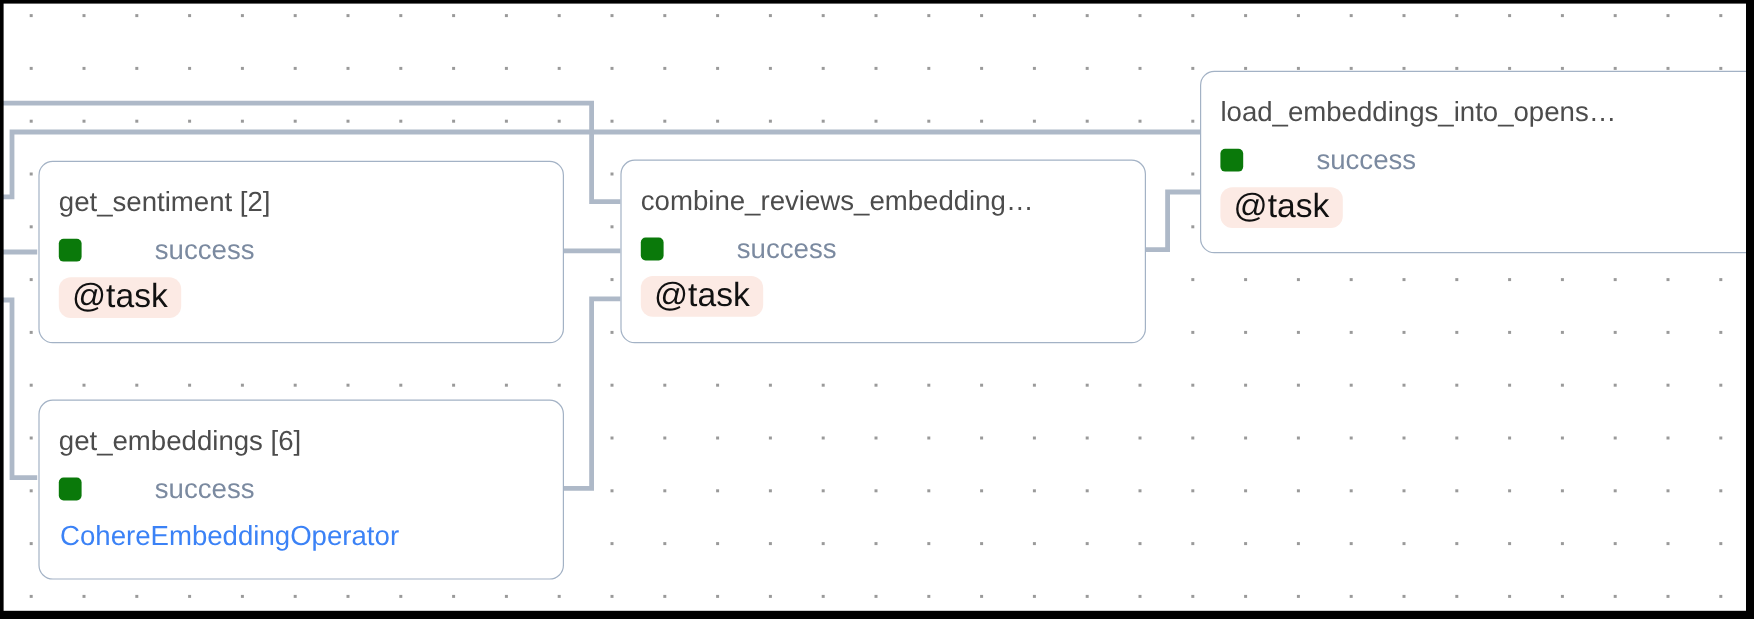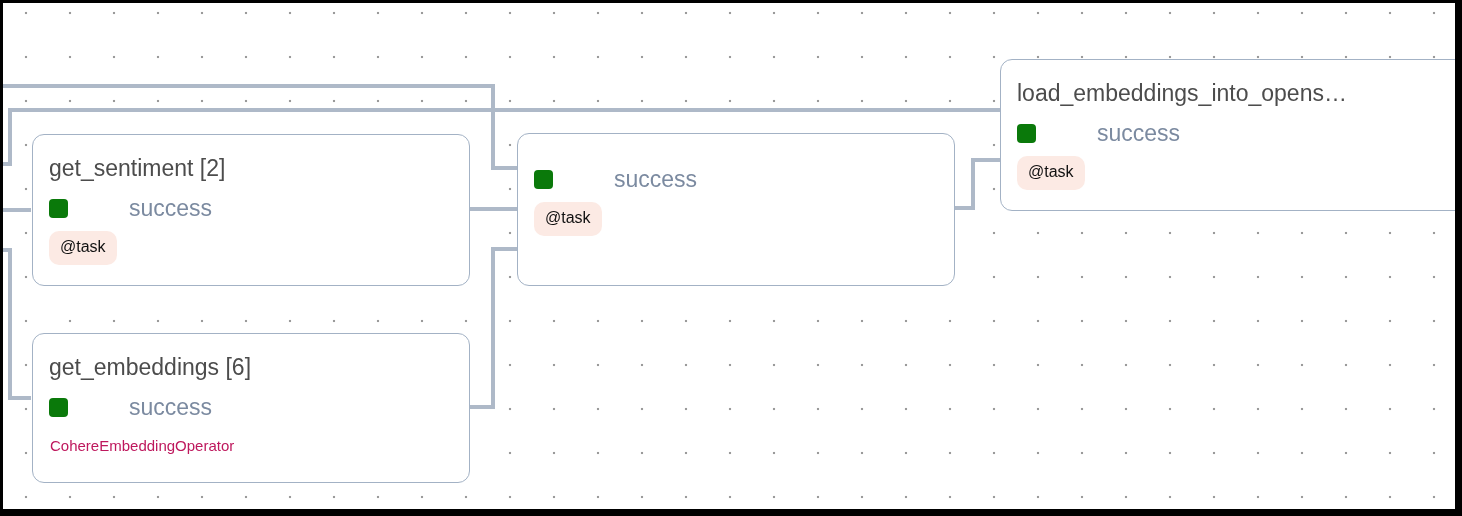--- a/index.html
+++ b/index.html
@@ -72,29 +72,29 @@
     line-height: 26px;
   }
   .operator-row {
     margin-top: 10px;
     display: flex;
   }
   .operator-badge {
     background: #fceae4;
     border-radius: 10px;
     padding: 3px 11px 5px 11px;
-    font-size: 16px;
+    font-size: 28px;
     color: #111111;
     line-height: 26px;
     white-space: nowrap;
   }
   .operator-plain {
     padding: 3px 1px 5px 1px;
-    font-size: 15px;
-    color: #be185d;
+    font-size: 23px;
+    color: #3b82f6;
     line-height: 26px;
     white-space: nowrap;
   }
 
   
   .frame { position: absolute; background: #000000; z-index: 5; }
   .frame.top    { left: 0; top: 0; width: 1462px; height: 3px; }
   .frame.left   { left: 0; top: 0; width: 3px; height: 516px; }
   .frame.right  { left: 1455px; top: 0; width: 7px; height: 516px; }
   .frame.bottom { left: 0; top: 509px; width: 1462px; height: 7px; }
@@ -131,20 +131,21 @@
     <div class="status-row">
       <span class="status-square"></span>
       <span class="status-text">success</span>
     </div>
     <div class="operator-row">
       <span class="operator-plain">CohereEmbeddingOperator</span>
     </div>
   </div>
 
   <div class="task-node" style="left:517px; top:133px; height:153px;">
+    <div class="node-title">combine_reviews_embedding…</div>
     <div class="status-row">
       <span class="status-square"></span>
       <span class="status-text">success</span>
     </div>
     <div class="operator-row">
       <span class="operator-badge">@task</span>
     </div>
   </div>
 
   <div class="task-node" style="left:1000px; top:59px; width:486px;">

